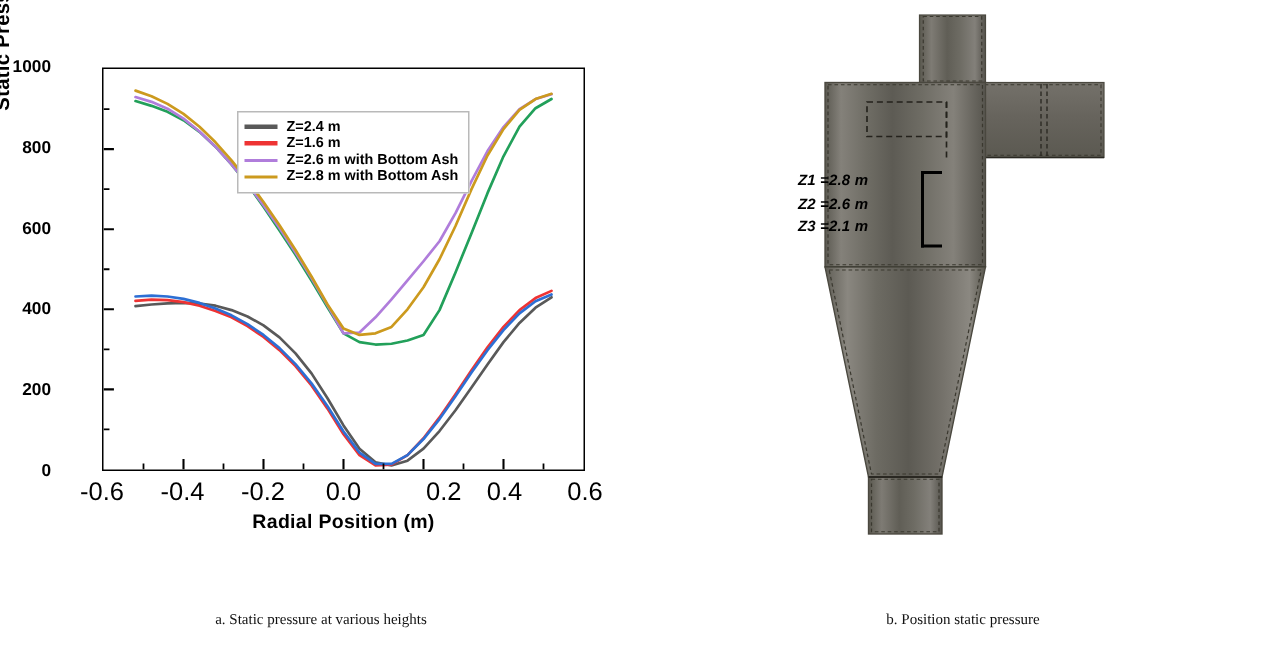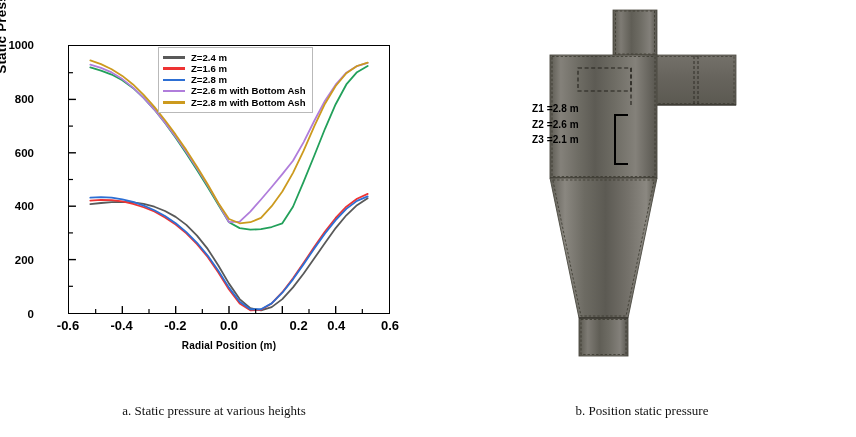--- a/index.html
+++ b/index.html
@@ -13,42 +13,42 @@
   
   .chart-area{position:absolute;left:0;top:0;width:428px;height:380px;}
   .plot-frame{position:absolute;left:68px;top:45px;width:322px;height:269px;
               border:1.6px solid #000;box-sizing:border-box;background:#fff;}
   .svg-layer{position:absolute;left:0;top:0;width:100%;height:100%;}
 
   .ylabel{position:absolute;left:-6px;top:118px;width:220px;
           transform:rotate(-90deg);transform-origin:left top;
           font-size:13.5px;font-weight:bold;text-align:center;letter-spacing:.2px;}
   .xlabel{position:absolute;left:68px;top:340px;width:322px;text-align:center;
-          font-size:10px;font-weight:bold;letter-spacing:.2px;}
+          font-size:13px;font-weight:bold;letter-spacing:.2px;}
 
   .ytick{position:absolute;right:394px;font-size:11.5px;font-weight:bold;
          text-align:right;width:60px;transform:translateY(-50%);}
-  .xtick{position:absolute;top:318px;font-size:13px;font-weight:bold;
+  .xtick{position:absolute;top:318px;font-size:17px;font-weight:normal;
          text-align:center;width:50px;transform:translateX(-25px);}
 
   
-  .legend{position:absolute;left:158px;top:47px;background:#fff;
+  .legend{position:absolute;left:158px;top:74px;background:#fff;
           border:1px solid #b9b9b9;padding:4px 6px 4px 4px;}
   .legend-row{display:flex;align-items:center;height:11.2px;}
   .legend-swatch{width:22px;height:2.6px;margin-right:6px;flex:none;}
   .legend-text{font-size:9.6px;font-weight:bold;white-space:nowrap;line-height:1;}
 
   
   .caption{position:absolute;bottom:18px;width:100%;text-align:center;
-           font-family:"Liberation Serif", serif;font-size:13px;color:#111;}
+           font-family:"Liberation Serif", serif;font-size:10px;color:#111;}
 
   
   .cyclone-wrap{position:absolute;left:0;top:0;width:428px;height:380px;}
-  .zlabels{position:absolute;left:104px;top:101px;font-size:10px;font-weight:bold;
-           line-height:15.5px;letter-spacing:.1px;}
+  .zlabels{position:absolute;left:104px;top:113px;font-size:10px;font-weight:bold;
+           line-height:15.5px;letter-spacing:.1px;font-style:italic;}
   .bracket{position:absolute;left:186px;top:114px;width:12px;height:47px;
            border:2.3px solid #000;border-right:none;}
 </style>
 </head>
 <body>
 
 <div class="figure">
 
   <div class="panel panel-a">
     <div class="chart-area">
@@ -108,24 +108,20 @@
       <div class="legend" id="legend">
           <div class="legend-row">
             <span class="legend-swatch" style="background: rgb(89, 89, 89);"></span>
             <span class="legend-text">Z=2.4 m</span>
           </div>
           <div class="legend-row">
             <span class="legend-swatch" style="background: rgb(238, 51, 51);"></span>
             <span class="legend-text">Z=1.6 m</span>
           </div>
           <div class="legend-row">
-            <span class="legend-swatch" style="background: rgb(45, 111, 212);"></span>
-            <span class="legend-text">Z=2.8 m</span>
-          </div>
-          <div class="legend-row">
             <span class="legend-swatch" style="background: rgb(176, 125, 219);"></span>
             <span class="legend-text">Z=2.6 m with Bottom Ash</span>
           </div>
           <div class="legend-row">
             <span class="legend-swatch" style="background: rgb(204, 154, 30);"></span>
             <span class="legend-text">Z=2.8 m with Bottom Ash</span>
           </div>
         </div>
     </div>
     <div class="caption">a. Static pressure at various heights</div>

